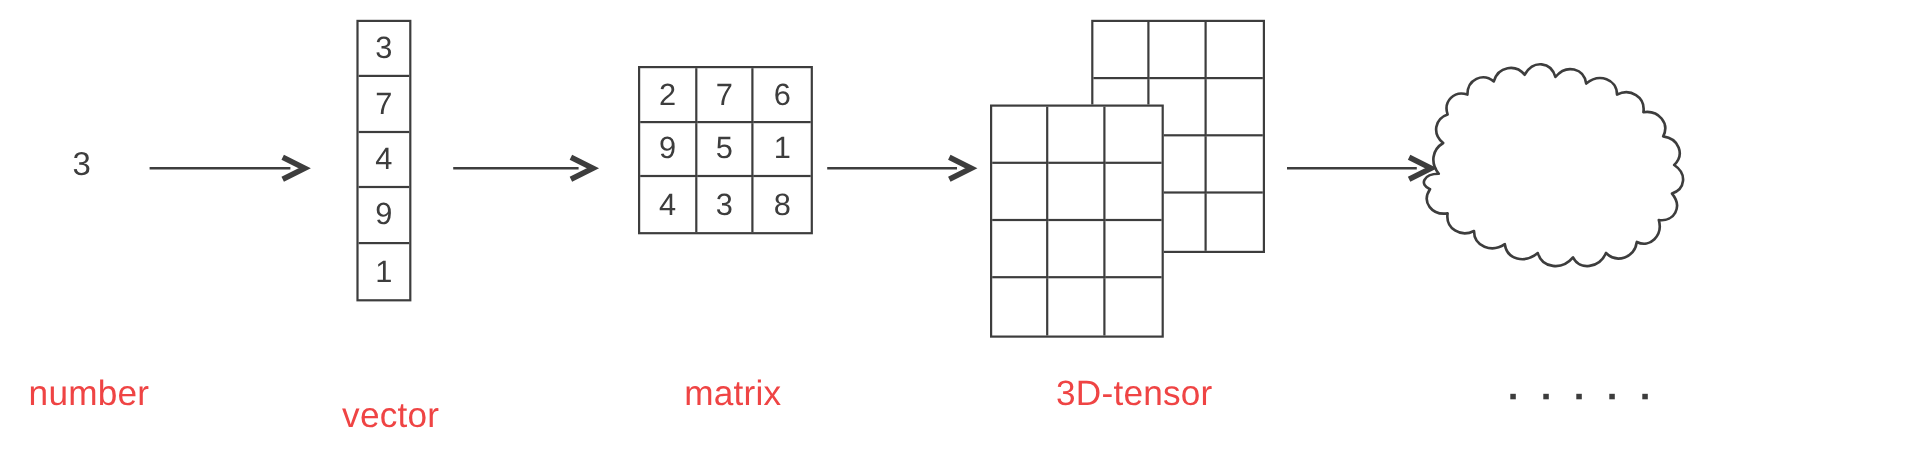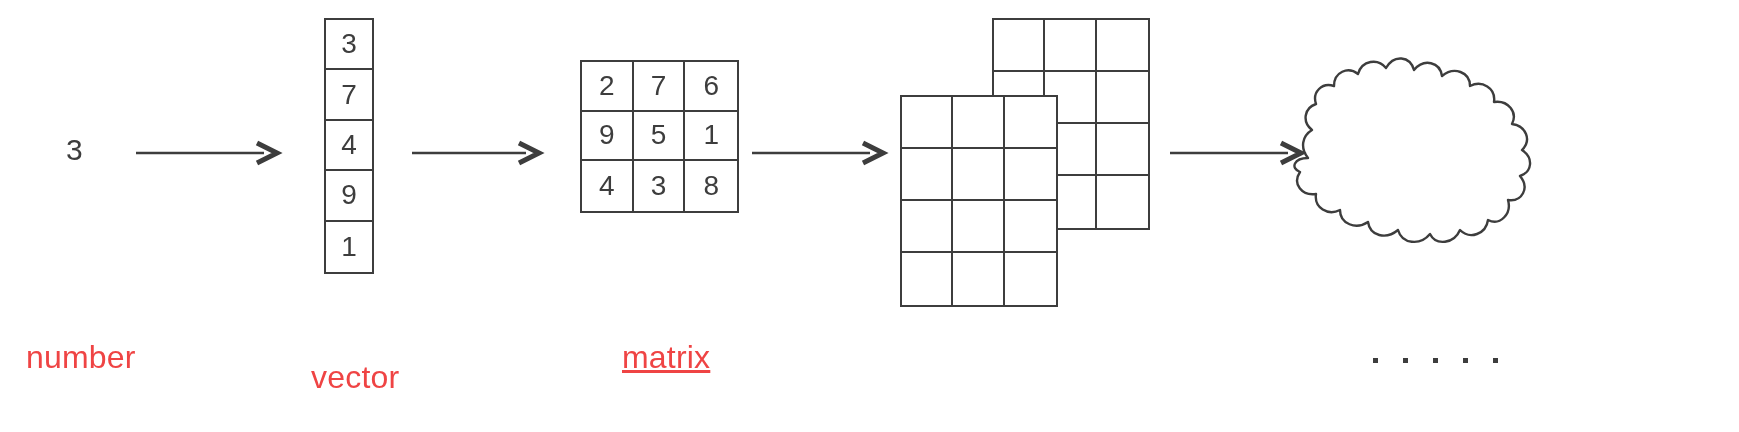--- a/index.html
+++ b/index.html
@@ -217,22 +217,23 @@
              C 38 176, 24 168, 26 154
              C 12 156, 2 144, 10 132
              C 0 128, 4 118, 18 118
              Z" fill="none" stroke="#3d3d3d" stroke-width="2.4" stroke-linejoin="round"></path>
   </svg>
 
   <div class="stage-label" style="left:26px; top:339px;">number</div>
 
   <div class="stage-label" style="left:311px; top:339px;margin-top:20px;">vector</div>
 
-  <div class="stage-label" style="left:622px; top:339px;text-decoration:underline;">matrix</div>
-
+  <div class="stage-label" style="left:622px; top:339px;">matrix</div>
+
+  <div class="stage-label" style="left:960px; top:339px;">3D-tensor</div>
 
   <div class="dots-row" style="left:1373px; top:350px; height:20px;">
     <span class="dot"></span>
     <span class="dot"></span>
     <span class="dot"></span>
     <span class="dot"></span>
     <span class="dot"></span>
   </div>
 
 </div>

